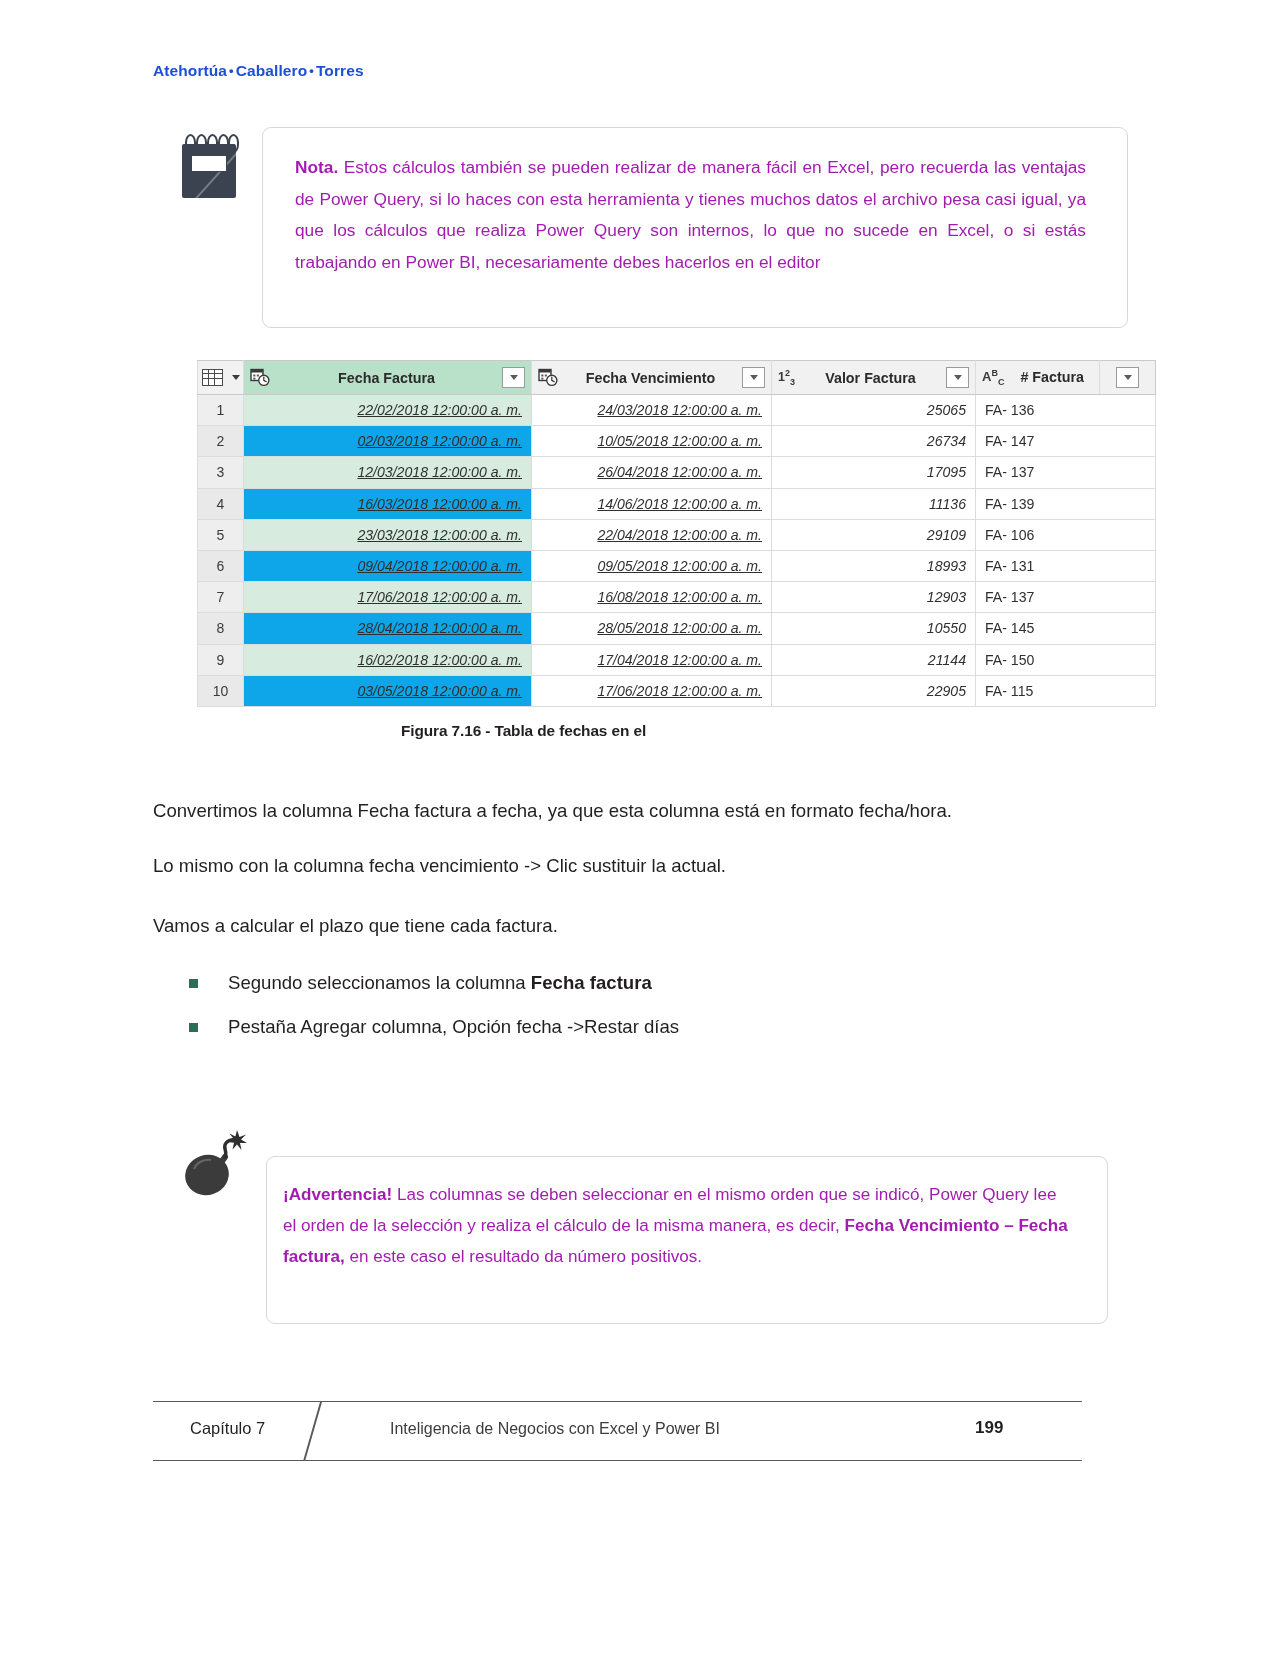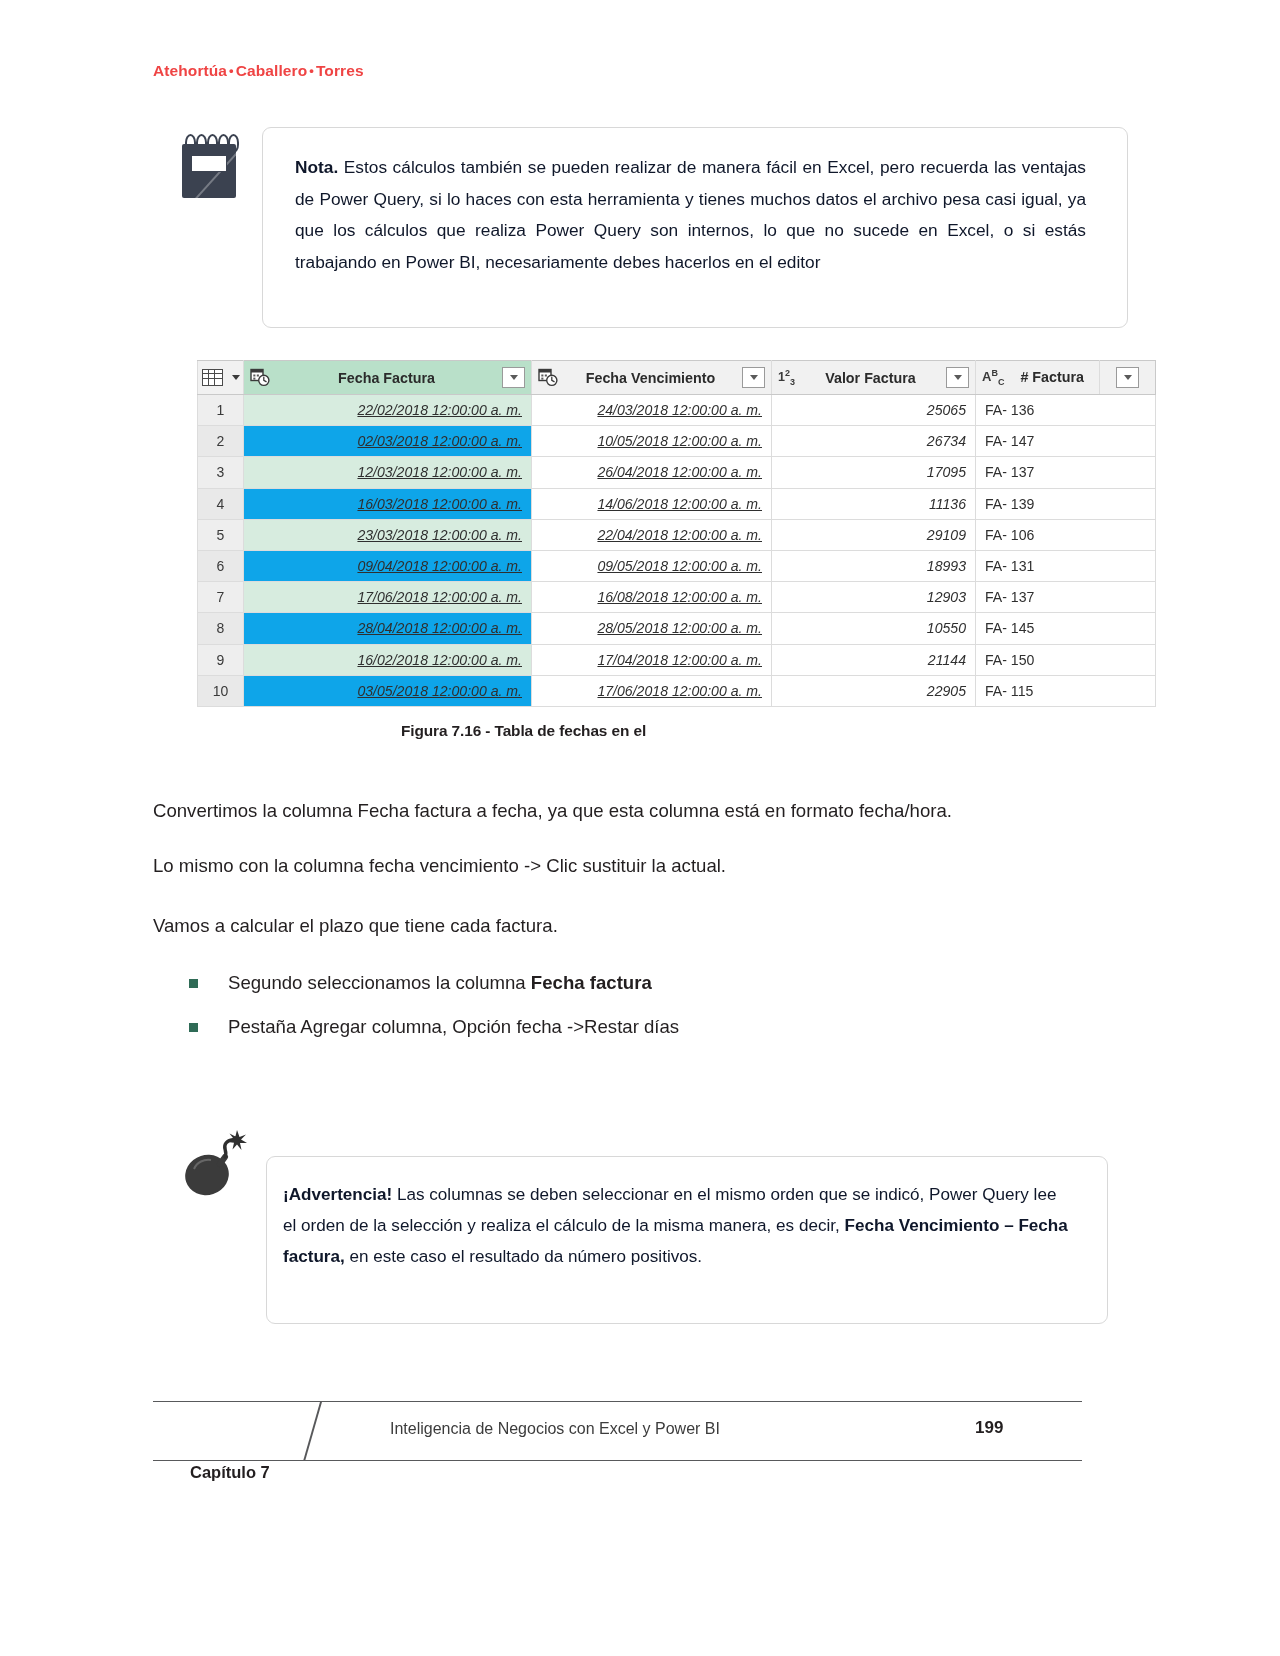--- a/index.html
+++ b/index.html
@@ -10,36 +10,36 @@
     color:#1a1a1a;
     -webkit-font-smoothing:antialiased;
     overflow:hidden;
   }
   .page{position:relative;width:1280px;height:1656px;}
 
   
   .runhead{
     position:absolute;left:153px;top:62px;
     font-size:15.5px;letter-spacing:.1px;
-    color:#ef4444;font-weight:600;
+    color:#1d4ed8;font-weight:600;
   }
   .runhead .dot{font-size:13px;vertical-align:1px;padding:0 2px;}
 
   
   .callout{
     position:absolute;
     border:1px solid #d8d8d8;
     border-radius:9px;
     background:#ffffff;
     box-sizing:border-box;
   }
   .callout .body{
     font-size:17.3px;
     line-height:31.5px;
-    color:#0f172a;
+    color:#a21caf;
     text-align:justify;
     text-justify:inter-word;
   }
   .callout .body b{font-weight:700;}
 
   #note-callout{left:262px;top:127px;width:866px;height:201px;padding:24px 41px 0 32px;}
   #warn-callout{left:266px;top:1120px;width:842px;height:168px;padding:22px 36px 0 16px;margin-top:36px;}
   #warn-callout .body{font-size:17.1px;line-height:31px;text-align:left;}
 
   
@@ -173,21 +173,21 @@
   }
   .foot-rule2{
     position:absolute;left:153px;top:1460px;width:929px;height:1.4px;background:#58595b;
   }
   .foot-diag{
     position:absolute;left:320px;top:1402px;width:2px;height:58px;
     background:#58595b;transform:skewX(-16deg);transform-origin:top center;
   }
   .foot-chap{
     position:absolute;left:190px;top:1419px;
-    font-size:16.5px;font-weight:700;color:#231f20;margin-top:44px;
+    font-size:16.5px;font-weight:400;color:#231f20;
   }
   .foot-title{
     position:absolute;left:390px;top:1420px;
     font-size:16px;color:#3c3c3c;
   }
   .foot-page{
     position:absolute;left:975px;top:1418px;
     font-size:17px;font-weight:700;color:#231f20;
   }
 </style>

